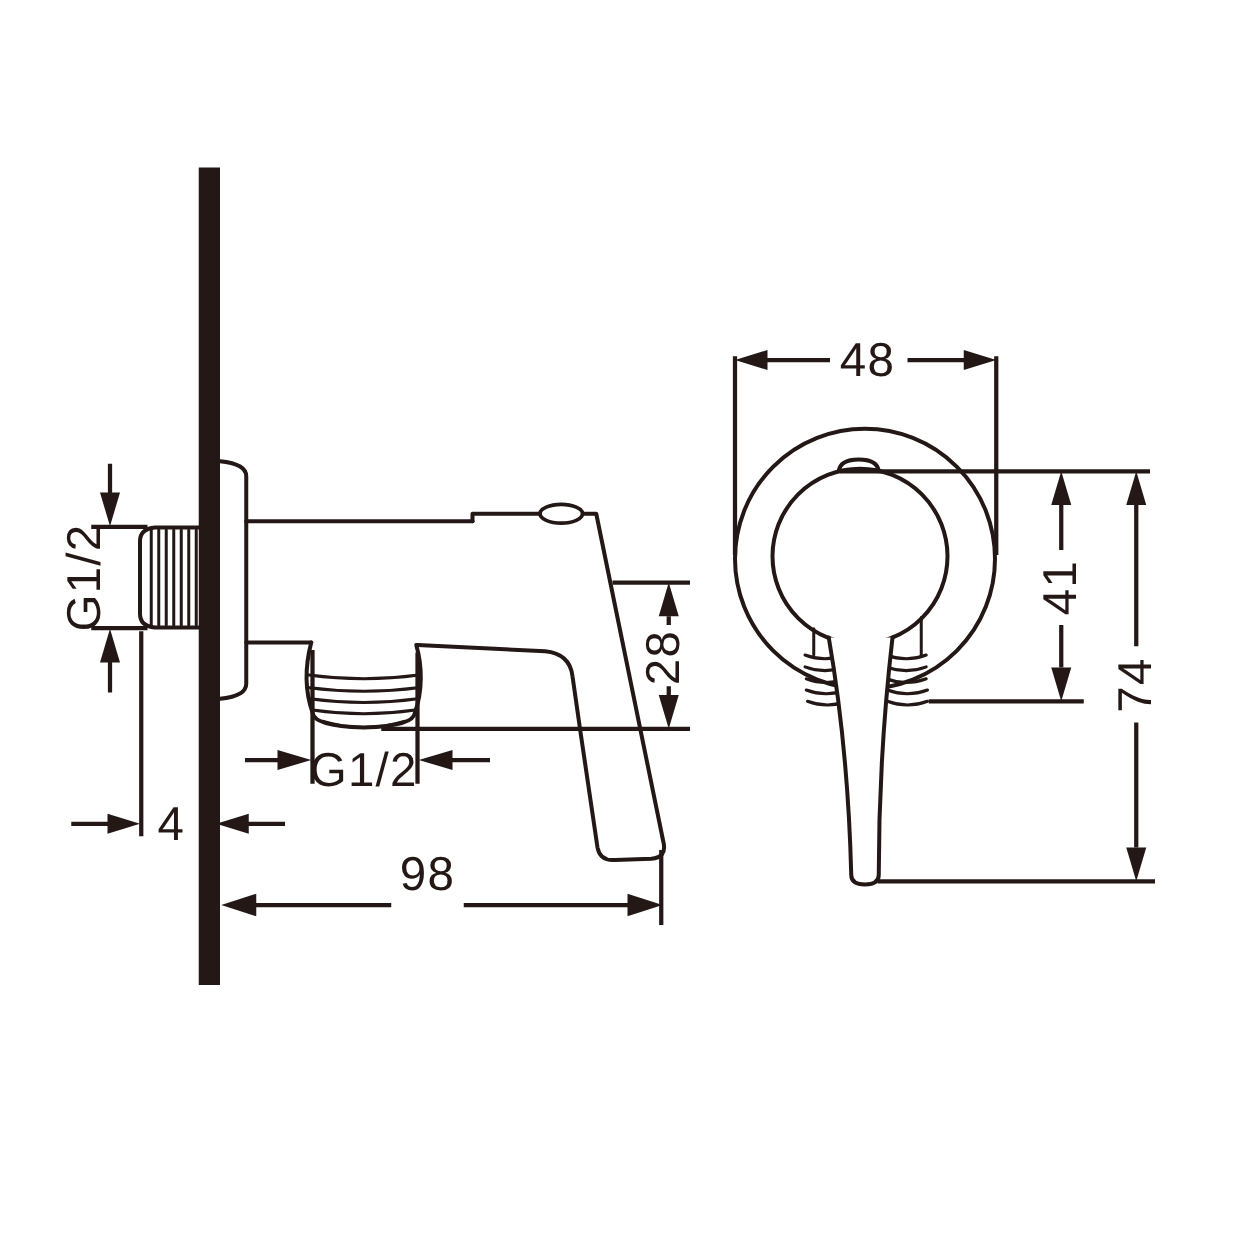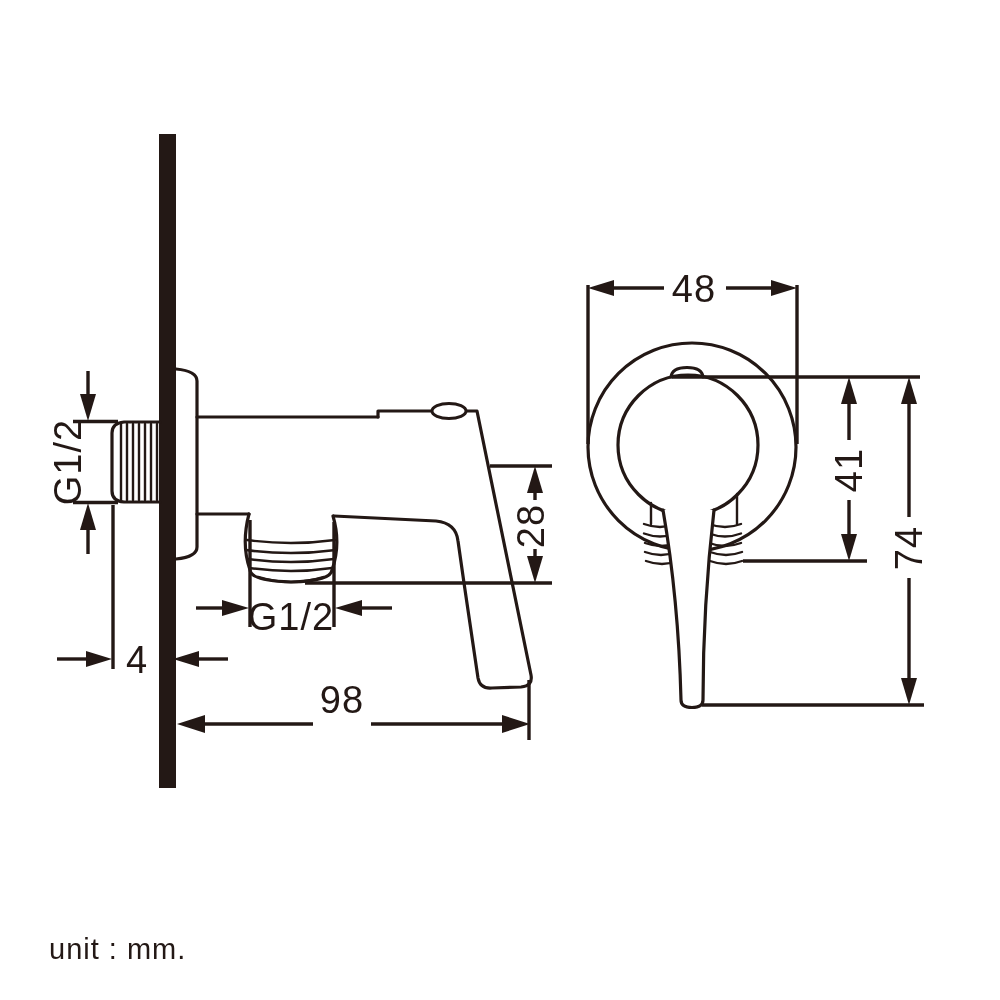--- a/index.html
+++ b/index.html
@@ -172,14 +172,13 @@
   <div class="dim-label rot" style="left:531px;top:526px;">28</div>
 
   <div class="dim-label" style="left:342px;top:700px;">98</div>
 
   <div class="dim-label" style="left:694px;top:289px;">48</div>
 
   <div class="dim-label rot" style="left:849px;top:470px;">41</div>
 
   <div class="dim-label rot" style="left:909px;top:548px;">74</div>
 
-  <div class="unit-note">unit : mm.</div>
 </div>
 
 </body></html>

